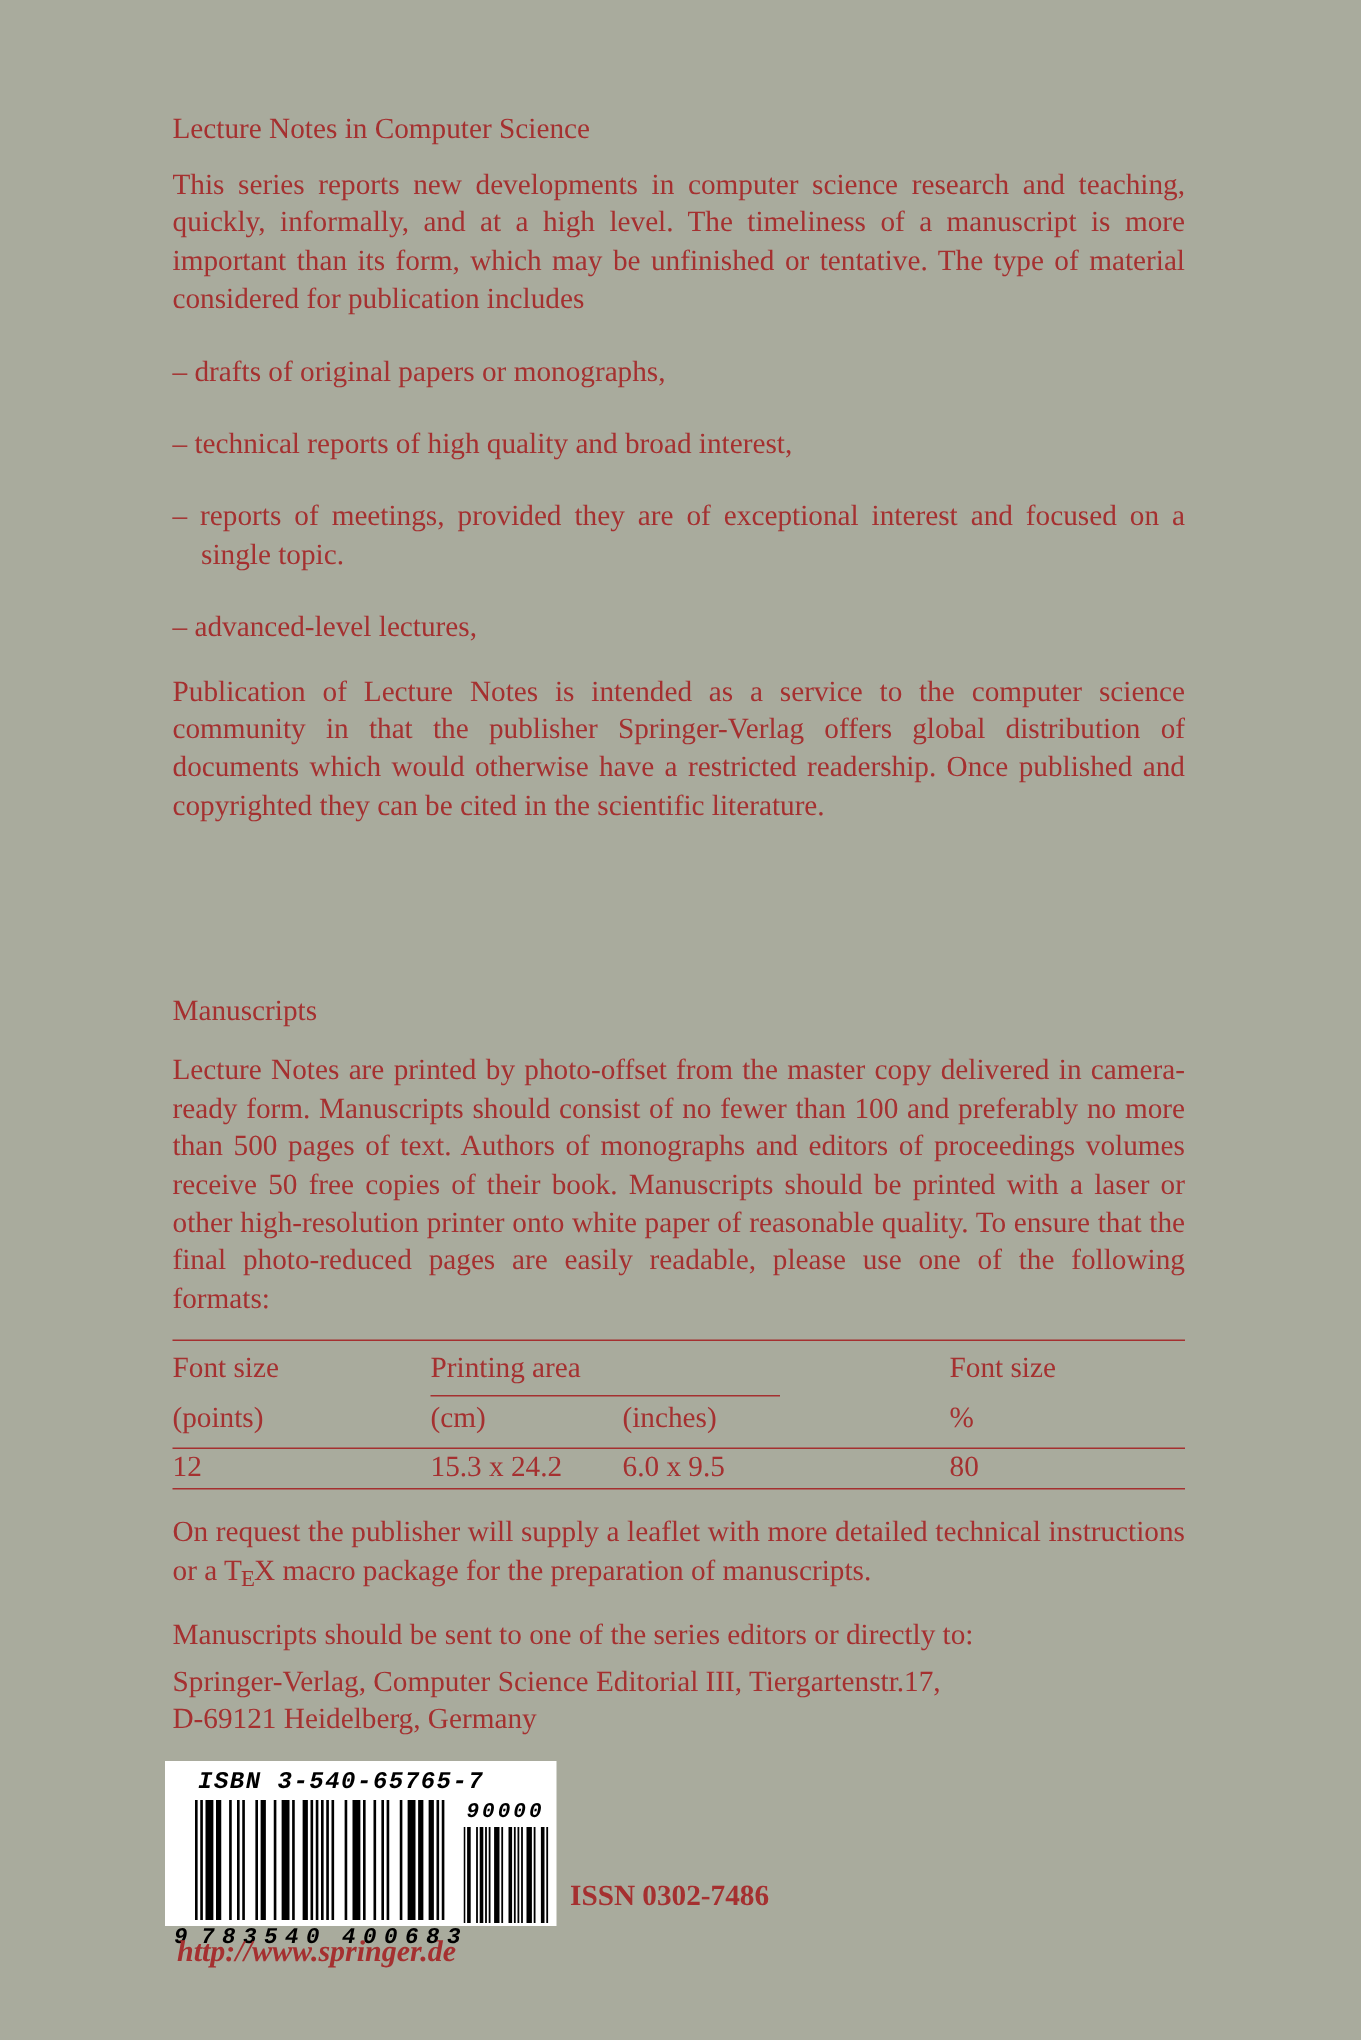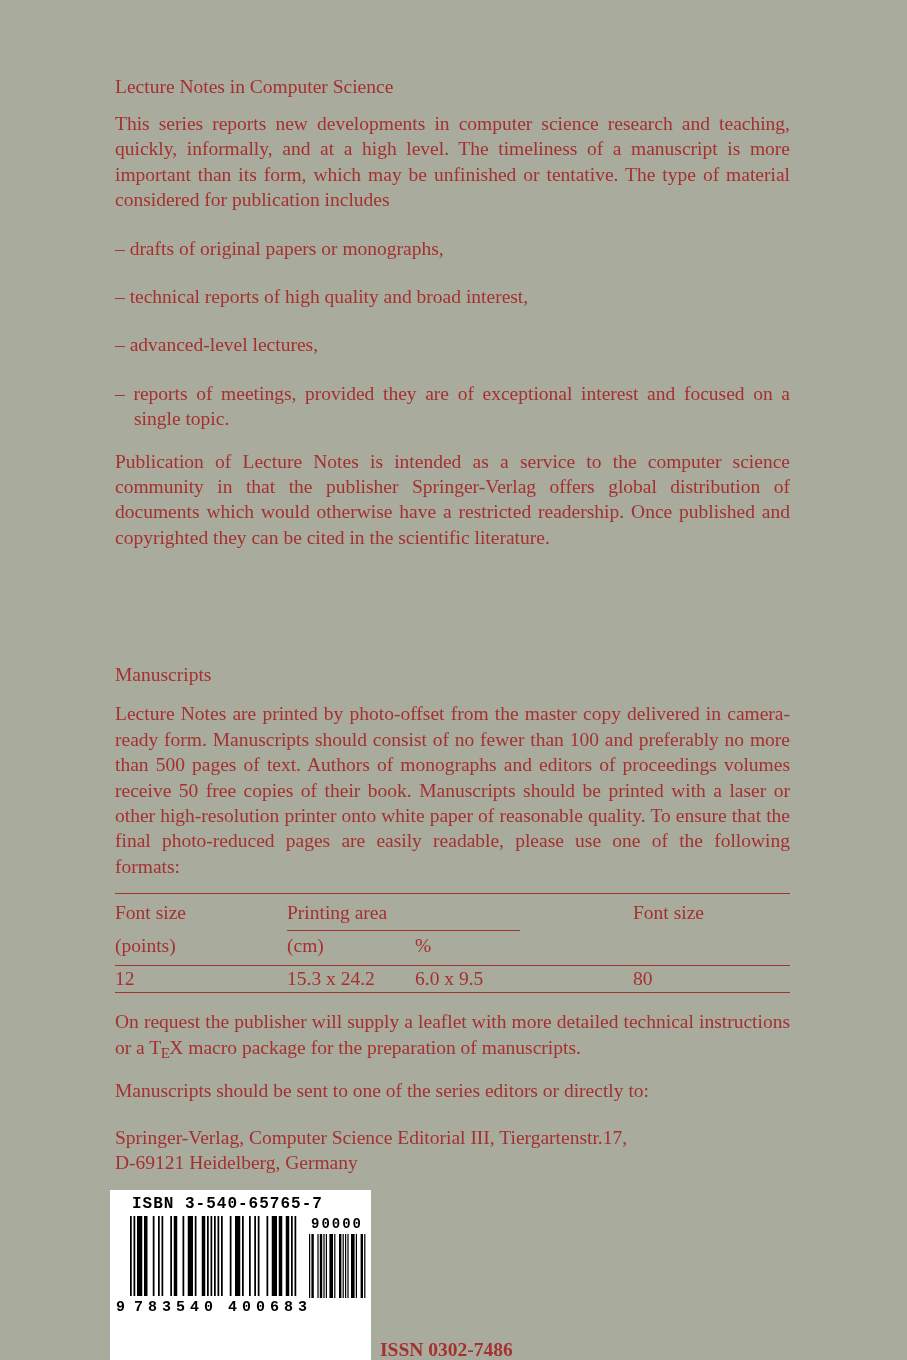--- a/index.html
+++ b/index.html
@@ -49,31 +49,32 @@
     padding-bottom: 4px;
   }
   .thead2 { padding-top: 2px; padding-bottom: 6px; }
   .tbody-row:first-of-type { padding-top: 4px; }
   .tbody-row:last-of-type { padding-bottom: 5px; }
 
   .tex-para { margin-top: 16px; }
   .tex-e { font-size: 0.78em; vertical-align: -0.28em; margin: 0 -0.04em; }
 
   .send-note { margin-top: 13px; text-align: left; }
-  .address { margin-top: 21px; font-size: 19.5px; line-height: 25.4px; }
+  .address { margin-top: 5px; font-size: 19.5px; line-height: 25.4px; }
 
   
   .footer-row { display: flex; align-items: flex-end; margin-top: 15px; margin-left: -5px; }
   .barcode-panel {
     width: 261px;
-    height: 179px;
+    height: 110px;
     background: var(--panel, #ffffff);
     color: var(--barink, #000000);
     padding-top: 5px;
     flex: 0 0 auto;
+    font-style: italic;
   }
   .isbn-label {
     font-family: "Liberation Mono", monospace;
     font-weight: bold;
     font-size: 16px;
     letter-spacing: 1px;
     margin-left: 22px;
     white-space: nowrap;
   }
   .bars-row { display: flex; margin-top: 3px; margin-left: 20px; }
@@ -118,40 +119,41 @@
 
 <div class="page">
 
   <div class="series-title">Lecture Notes in Computer Science</div>
 
   <p class="para">This series reports new developments in computer science research and teaching, quickly, informally, and at a high level. The timeliness of a manuscript is more important than its form, which may be unfinished or tentative. The type of material considered for publication includes</p>
 
   <div class="bullets">
     <div class="bullet">– drafts of original papers or monographs,</div>
     <div class="bullet">– technical reports of high quality and broad interest,</div>
+    <div class="bullet">– reports of meetings, provided they are of exceptional interest and focused on a single topic.</div>
     <div class="bullet">– advanced-level lectures,</div>
-    <div class="bullet">– reports of meetings, provided they are of exceptional interest and focused on a single topic.</div>
   </div>
 
   <p class="para pub-para">Publication of Lecture Notes is intended as a service to the computer science community in that the publisher Springer-Verlag offers global distribution of documents which would otherwise have a restricted readership. Once published and copyrighted they can be cited in the scientific literature.</p>
 
   <div class="manuscripts-heading">Manuscripts</div>
 
   <p class="para manuscripts-para">Lecture Notes are printed by photo-offset from the master copy delivered in camera-ready form. Manuscripts should consist of no fewer than 100 and preferably no more than 500 pages of text. Authors of monographs and editors of proceedings volumes receive 50 free copies of their book. Manuscripts should be printed with a laser or other high-resolution printer onto white paper of reasonable quality. To ensure that the final photo-reduced pages are easily readable, please use one of the following formats:</p>
 
   <div class="fmt-table">
     <div class="rule"></div>
     <div class="trow thead1">
       <div>Font size</div>
       <div><span class="pa-underline">Printing area</span></div>
       <div>Font size</div>
     </div>
     <div class="trow thead2">
       <div>(points)</div>
       <div>(cm)</div>
+      <div>(inches)</div>
       <div>%</div>
     </div>
     <div class="rule"></div>
     <div class="trow tbody-row">
       <div>12</div>
       <div>15.3 x 24.2</div>
       <div>6.0 x 9.5</div>
       <div>80</div>
     </div>
     <div class="rule"></div>

